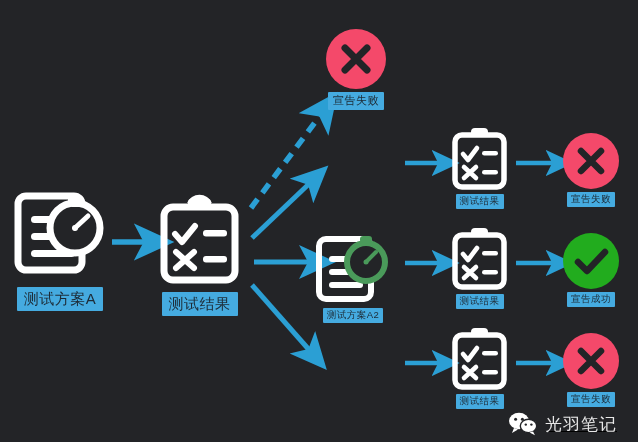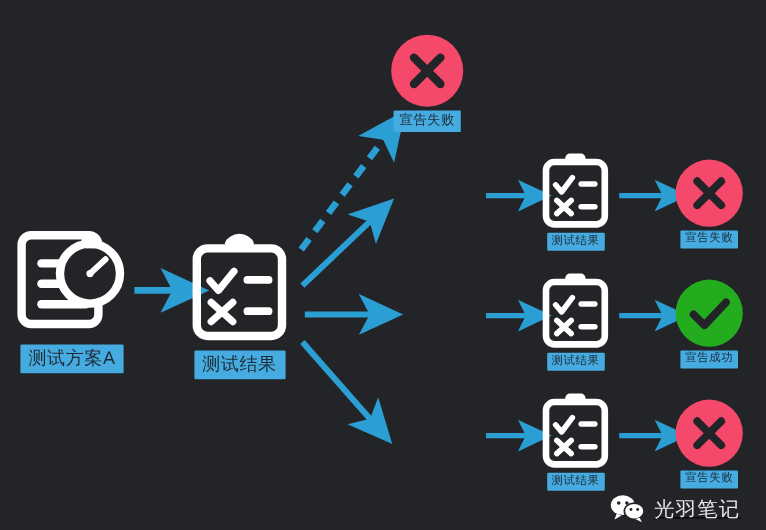--- a/index.html
+++ b/index.html
@@ -150,20 +150,36 @@
   <div class="node" style="left:562px; top:132px;">
     <div>
       <svg width="58" height="58" viewBox="0 0 58 58">
         <circle cx="29" cy="29" r="28" fill="#f4496a"></circle>
         <path d="M19 19 L39 39 M39 19 L19 39" stroke="#232427" stroke-width="6.5" stroke-linecap="round"></path>
       </svg>
     </div>
     <div class="label lbl-sm">宣告失败</div>
   </div>
 
+  <div class="node" style="left:313px; top:234px;">
+    <div>
+      <svg width="80" height="72" viewBox="0 0 80 72">
+        <path d="M6 12 a7 7 0 0 1 7-7 h38 a7 7 0 0 1 7 7 v46 a7 7 0 0 1 -7 7 h-38 a7 7 0 0 1 -7 -7 Z" fill="none" stroke="#ffffff" stroke-width="6"></path>
+        <rect x="16" y="22" width="22" height="6" rx="3" fill="#ffffff"></rect>
+        <rect x="16" y="35" width="22" height="6" rx="3" fill="#ffffff"></rect>
+        <rect x="16" y="48" width="34" height="6" rx="3" fill="#ffffff"></rect>
+        <circle cx="53" cy="28" r="19" fill="#232427" stroke="#4a9a5a" stroke-width="6"></circle>
+        <rect x="47" y="2" width="12" height="7" rx="3" fill="#4a9a5a"></rect>
+        <rect x="50" y="6" width="6" height="5" fill="#4a9a5a"></rect>
+        <line x1="53" y1="28" x2="63" y2="18" stroke="#4a9a5a" stroke-width="4" stroke-linecap="round"></line>
+        <circle cx="53" cy="28" r="2.5" fill="#4a9a5a"></circle>
+      </svg>
+    </div>
+    <div class="label lbl-sm">测试方案A2</div>
+  </div>
 
   <div class="node" style="left:447px; top:226px;">
     <div>
       <svg width="65" height="66" viewBox="0 0 65 66">
         <rect x="24" y="2" width="17" height="9" rx="4" fill="#ffffff"></rect>
         <path d="M8 16 a7 7 0 0 1 7-7 h35 a7 7 0 0 1 7 7 v38 a7 7 0 0 1 -7 7 h-35 a7 7 0 0 1 -7 -7 Z" fill="none" stroke="#ffffff" stroke-width="5.5"></path>
         <path d="M16 28 L21 34 L30 22" fill="none" stroke="#ffffff" stroke-width="4.6" stroke-linecap="round" stroke-linejoin="round"></path>
         <rect x="35" y="25" width="16" height="4.6" rx="2.3" fill="#ffffff"></rect>
         <path d="M17 41 L29 52 M29 41 L17 52" stroke="#ffffff" stroke-width="4.6" stroke-linecap="round"></path>
         <rect x="35" y="44" width="16" height="4.6" rx="2.3" fill="#ffffff"></rect>

